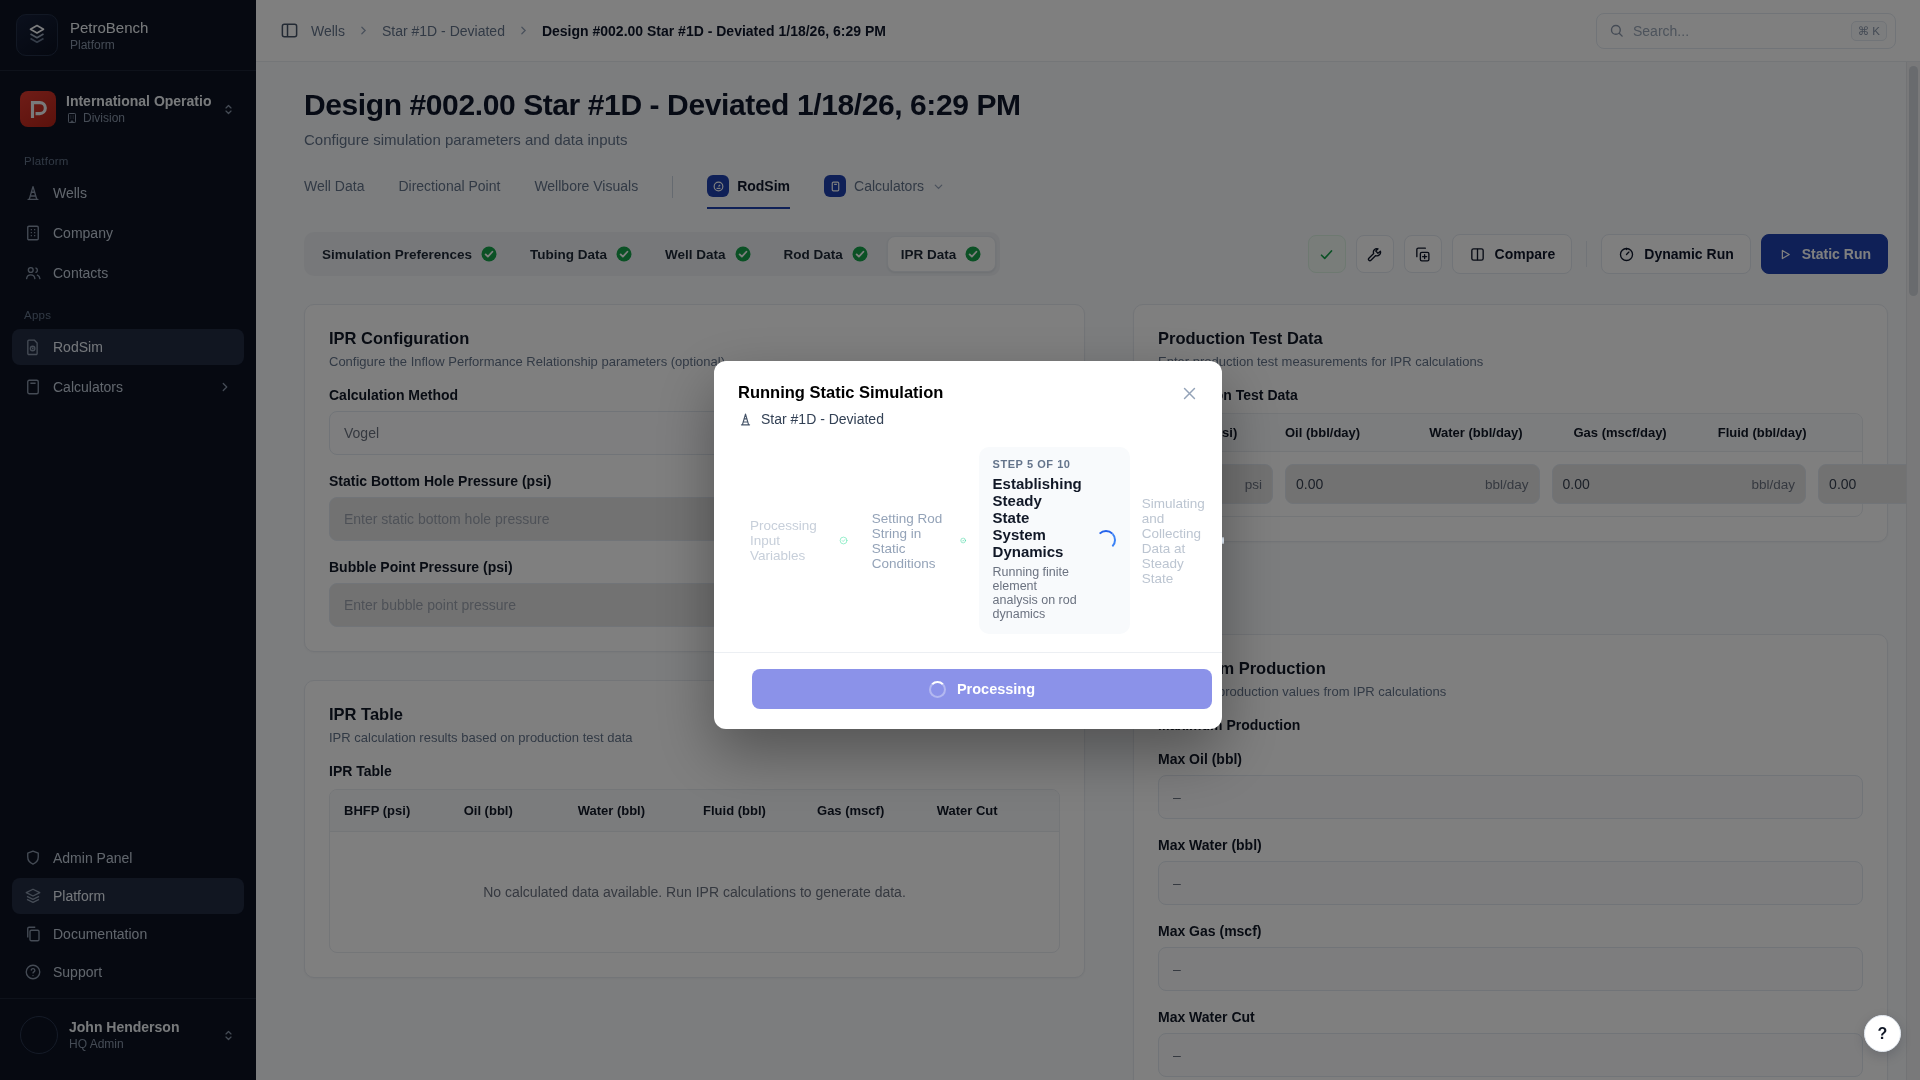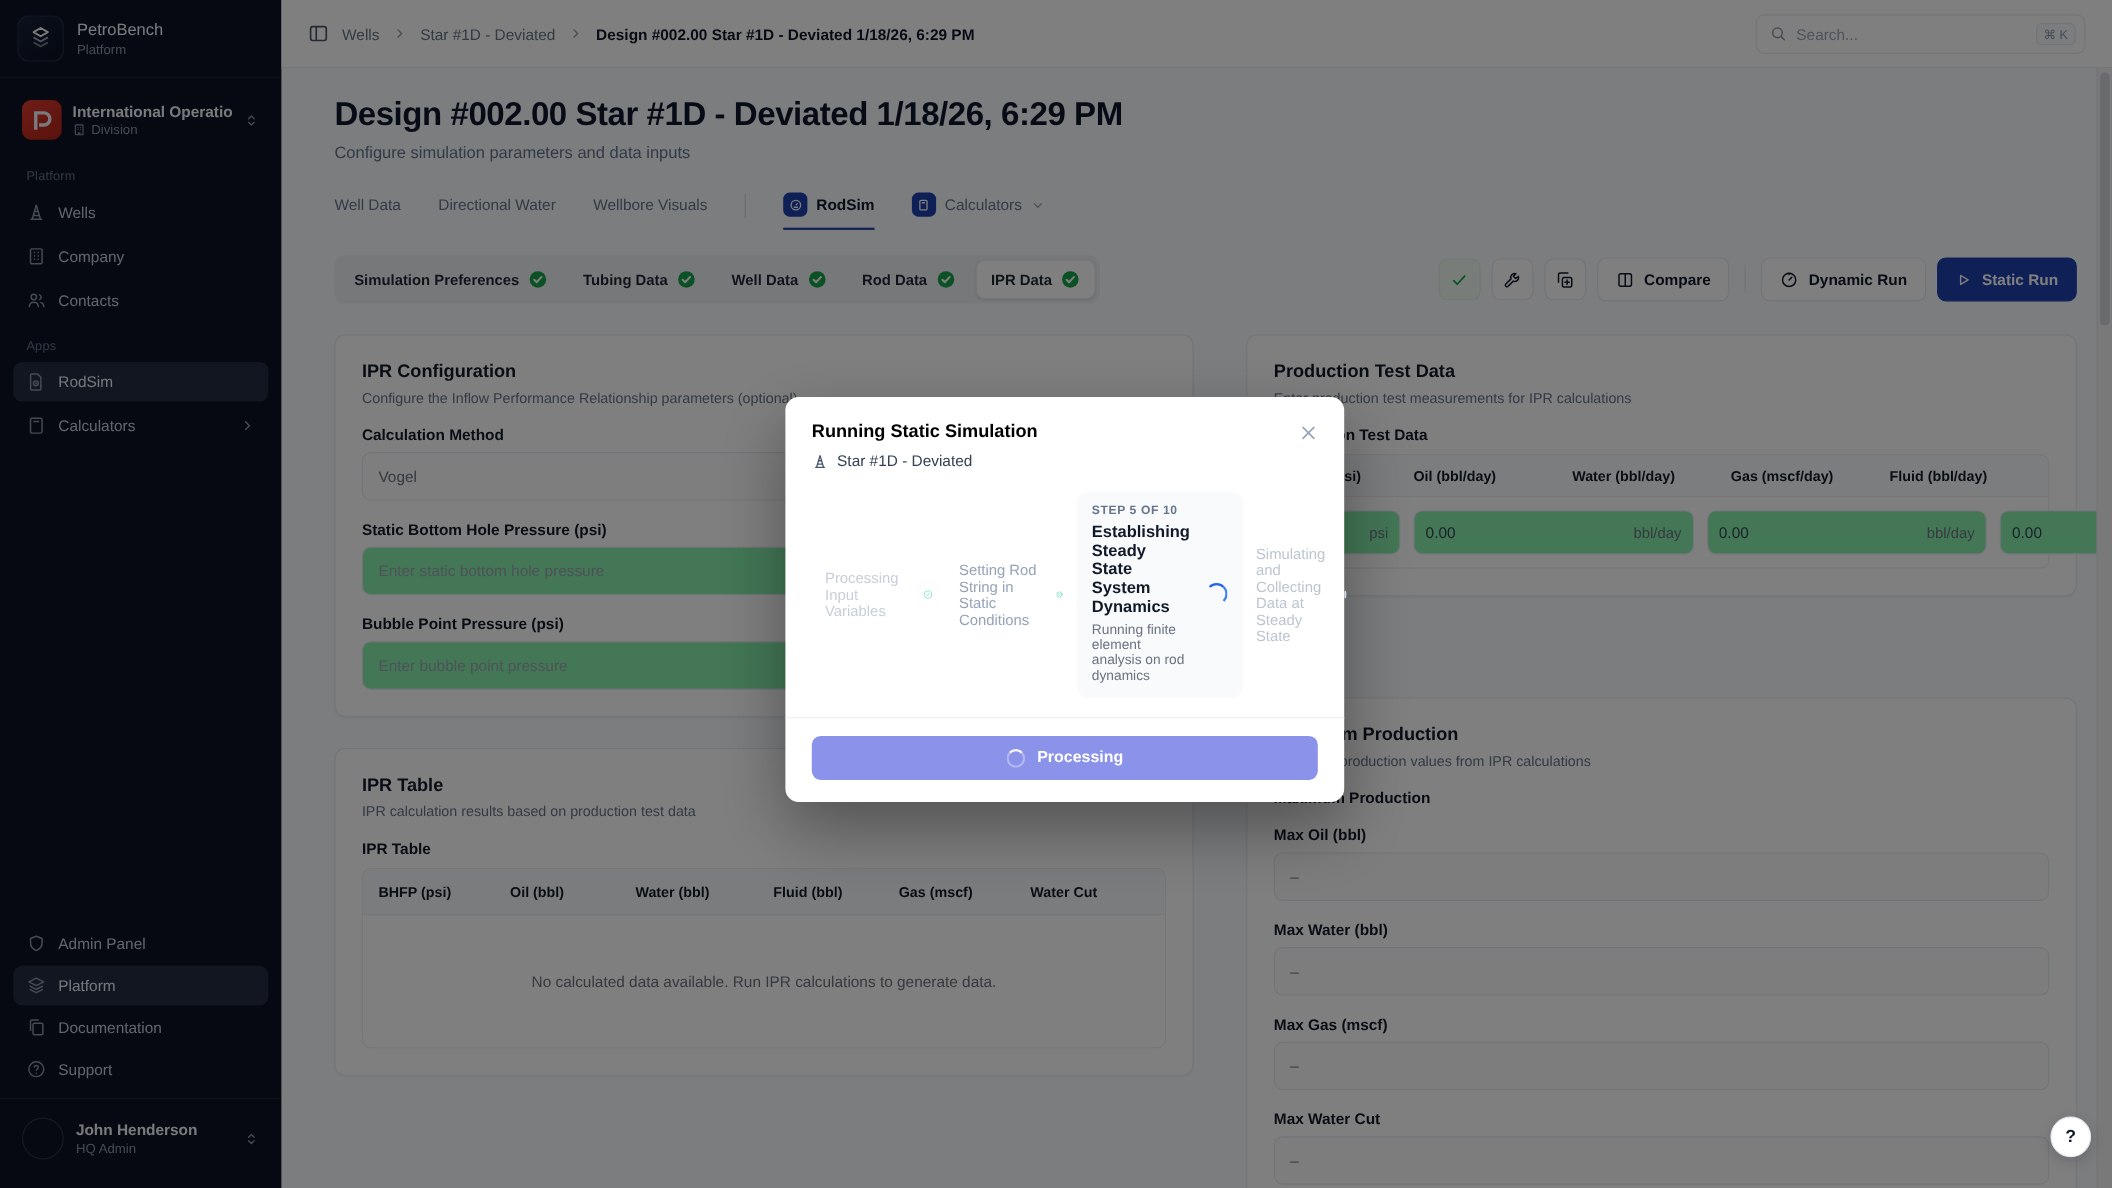--- a/index.html
+++ b/index.html
@@ -65,21 +65,21 @@
   .btn { height:40px; display:flex; align-items:center; gap:9px; border-radius:8px; border:1px solid #e2e8f0; background:#fff; color:#0f172a; font-size:14px; font-weight:600; padding:0 16px; cursor:pointer; }
   .btn.primary { background:#1e40af; border-color:#1e40af; color:#fff; }
   .v-sep { width:1px; height:26px; background:#e2e8f0; margin:0 4px; }
 
   .grid { display:grid; grid-template-columns:781px 755px; column-gap:48px; align-items:start; margin-top:28px; }
   .card { background:#fff; border:1px solid #e6eaf0; border-radius:10px; padding:24px; box-shadow:0 1px 2px rgba(15,23,42,.03); }
   .card-title { font-size:16.5px; font-weight:700; color:#111827; }
   .card-sub { font-size:13px; color:#64748b; margin-top:6px; }
   .subheading { font-size:14px; font-weight:600; color:#111827; margin-top:18px; }
   .field-label { font-size:14px; font-weight:600; color:#111827; margin-top:18px; }
-  .input { margin-top:8px; height:44px; border:1px solid #e2e8f0; border-radius:8px; background:#86efac; display:flex; align-items:center; padding:0 14px; font-size:14px; color:#334155; }
+  .input { margin-top:8px; height:44px; border:1px solid #e2e8f0; border-radius:8px; background:#e5e5e5; display:flex; align-items:center; padding:0 14px; font-size:14px; color:#334155; }
   .input input { border:0; outline:0; flex:1; font-size:14px; color:#374151; background:transparent; min-width:0; font-family:inherit; }
   .input input::placeholder { color:#9ca3af; }
   .input.select { color:#6b7280; justify-content:space-between; background:#fdfdfe; }
   .input .unit { color:#6b7280; font-size:13.5px; margin-left:8px; }
   .input.readonly { background:#fafbfc; color:#6b7280; }
 
   .pt-table { margin-top:10px; border:1px solid #e8ecf1; border-radius:8px; background:#fff; }
   .pt-head { display:grid; grid-template-columns:102px 1fr 1fr 1fr 1fr; gap:12px; background:#f8fafc; border-bottom:1px solid #e8ecf1; border-radius:8px 8px 0 0; padding:11px 12px; }
   .pt-head div { font-size:13px; font-weight:700; color:#111827; }
   .pt-row { display:grid; grid-template-columns:102px 1fr 1fr 1fr 1fr; gap:12px; padding:12px; }
@@ -112,21 +112,21 @@
   .step.pending .step-label { color:#bcc5d1; }
   .step.pending.last .step-label { color:#ccd3dd; }
   .dot { width:7px; height:7px; border-radius:50%; background:#cbd5e1; }
   .dot.small { width:6px; height:6px; background:#d6dbe2; }
   .step-active { background:#f8fafc; border-radius:10px; padding:11px 14px 13px; margin:2px 0; display:flex; align-items:center; justify-content:space-between; gap:14px; }
   .sa-kicker { font-size:11px; letter-spacing:.05em; color:#64748b; font-weight:600; }
   .sa-title { font-size:15px; font-weight:700; color:#111827; margin-top:5px; }
   .sa-desc { font-size:12.5px; color:#6b7280; margin-top:5px; }
   .spinner { width:20px; height:20px; border-radius:50%; border:2.5px solid transparent; border-top-color:#2563eb; border-right-color:#3b82f6; animation:spin 1s linear infinite; flex:0 0 auto; }
   .modal-sep { border-top:1px solid #eceff3; margin:16px -24px 16px; }
-  .process-btn { width:100%; height:40px; border:0; border-radius:8px; background:#8b92e9; color:#fff; font-size:14.5px; font-weight:600; display:flex; align-items:center; justify-content:center; gap:11px; cursor:default; font-family:inherit; }
+  .process-btn { width:100%; height:40px; border:0; border-radius:8px; background:#8b92e9; color:#fff; font-size:14.5px; font-weight:600; display:flex; align-items:center; justify-content:center; gap:11px; cursor:default; font-family:inherit;margin-left:14px; }
   .process-btn .wspin { width:17px; height:17px; border-radius:50%; border:2px solid rgba(255,255,255,.35); border-top-color:#fff; animation:spin 1s linear infinite; }
   @keyframes spin { to { transform:rotate(360deg); } }
 
   .help-fab { position:fixed; right:19px; bottom:28px; width:37px; height:37px; border-radius:50%; background:#fff; border:1px solid #e2e8f0; box-shadow:0 4px 12px rgba(15,23,42,.18); display:flex; align-items:center; justify-content:center; font-size:16px; font-weight:700; color:#111827; z-index:60; cursor:pointer; }
 </style>
 </head>
 <body>
 
 <div class="app">
 
@@ -281,21 +281,21 @@
 
     <div class="content">
       <h1 class="page-title">Design #002.00 Star #1D - Deviated 1/18/26, 6:29 PM</h1>
       <div class="page-sub">Configure simulation parameters and data inputs</div>
 
       <div class="tabs">
         <div class="tab">
             <span>Well Data</span>
           </div>
         <div class="tab">
-            <span>Directional Water</span>
+            <span>Directional Point</span>
           </div>
         <div class="tab">
             <span>Wellbore Visuals</span>
           </div>
         <div class="tab-divider"></div>
         <div class="tab active">
           <span class="app-ic">
               <svg width="13" height="13" viewBox="0 0 24 24" fill="none" stroke="#fff" stroke-width="2.2">
                 <circle cx="12" cy="12" r="8"></circle>
                 <path d="M12 12l3-3"></path>

